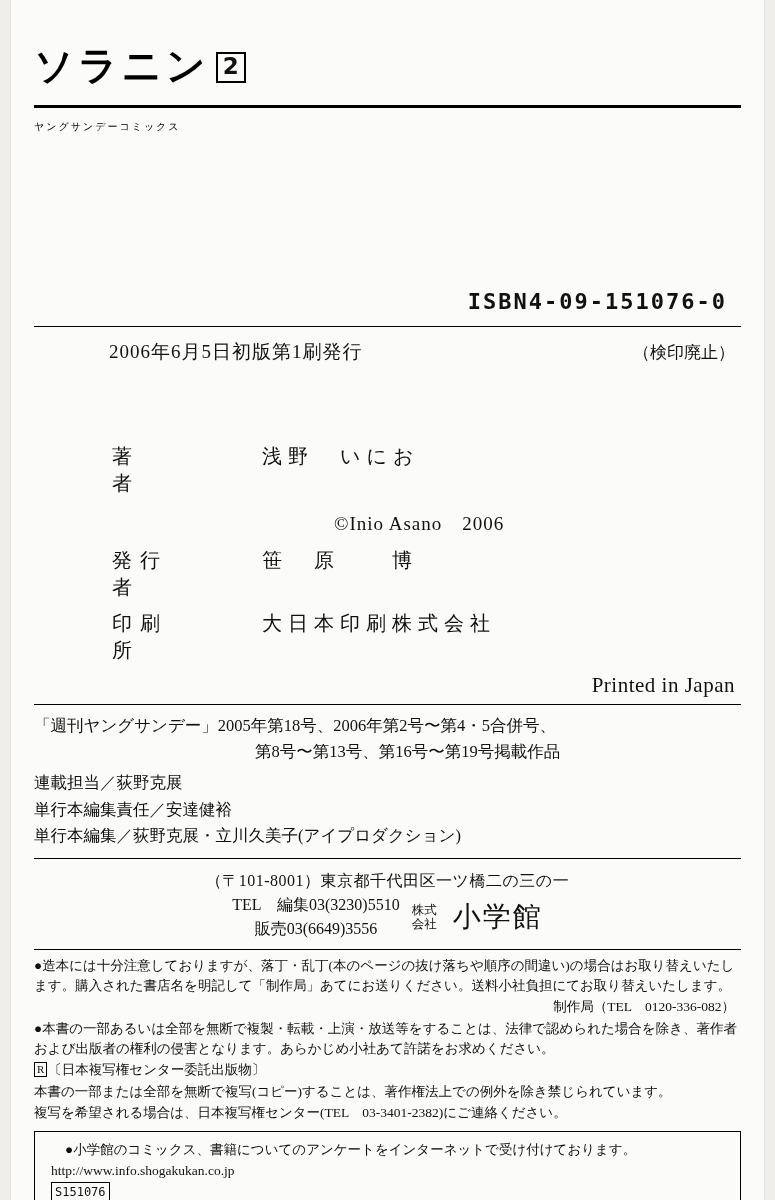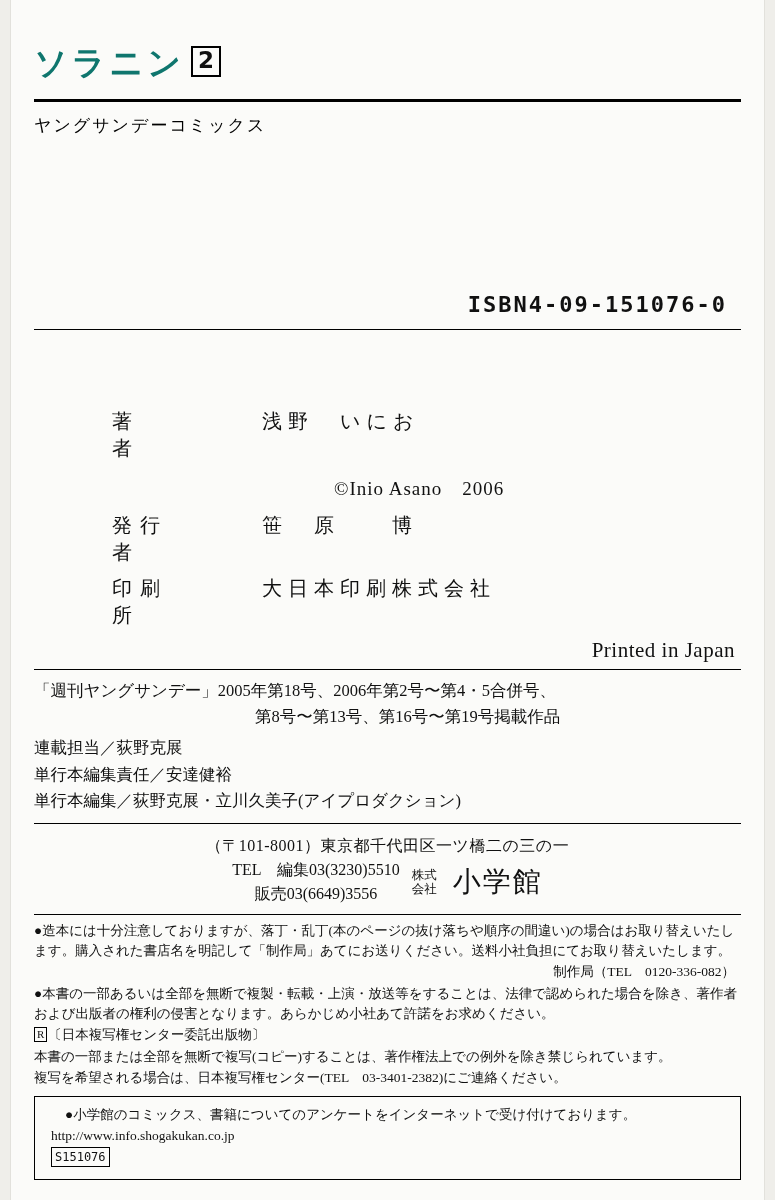--- a/index.html
+++ b/index.html
@@ -41,24 +41,24 @@
   
   .title-row {
     margin-top: 46px;
     display: flex;
     align-items: flex-end;
     gap: 6px;
   }
   .title-main {
     font-family: "DejaVu Sans", "Liberation Sans", sans-serif;
     font-weight: bold;
-    font-size: 33px;
+    font-size: 39px;
     letter-spacing: 4px;
     line-height: 1;
-    color: #0f766e;
+    color: #000000;
   }
   .title-vol {
     font-family: "DejaVu Sans", "Liberation Sans", sans-serif;
     font-weight: bold;
     font-size: 23px;
     line-height: 1;
     border: 2px solid #000;
     padding: 1px 5px 3px 5px;
     margin-bottom: 2px;
   }
@@ -69,21 +69,21 @@
     height: 0;
   }
   .rule-light {
     border: none;
     border-top: 1px solid #000;
     margin: 0;
     height: 0;
   }
   .imprint {
     font-family: "DejaVu Sans", "Liberation Sans", sans-serif;
-    font-size: 17px;
+    font-size: 10px;
     letter-spacing: 2px;
     margin-top: 12px;
     color: #000;
   }
 
   
   .isbn {
     margin-top: 155px;
     text-align: right;
     font-family: "DejaVu Sans Mono", "Liberation Mono", monospace;
@@ -268,20 +268,24 @@
     </div>
 
     <hr class="rule-heavy">
 
     <div class="imprint">ヤングサンデーコミックス</div>
 
     <div class="isbn">ISBN4-09-151076-0</div>
 
     <hr class="rule-light rule-after-isbn">
 
+    <div class="daterow">
+      <span class="date">2006年6月5日初版第1刷発行</span>
+      <span class="seal">（検印廃止）</span>
+    </div>
 
     <div class="credits">
       <div class="credit-line">
         <span class="credit-label">著　者</span>
         <span class="credit-value">浅野　いにお</span>
       </div>
       <div class="copyright">©Inio Asano　2006</div>
       <div class="credit-line">
         <span class="credit-label">発行者</span>
         <span class="credit-value">笹　原　　博</span>

